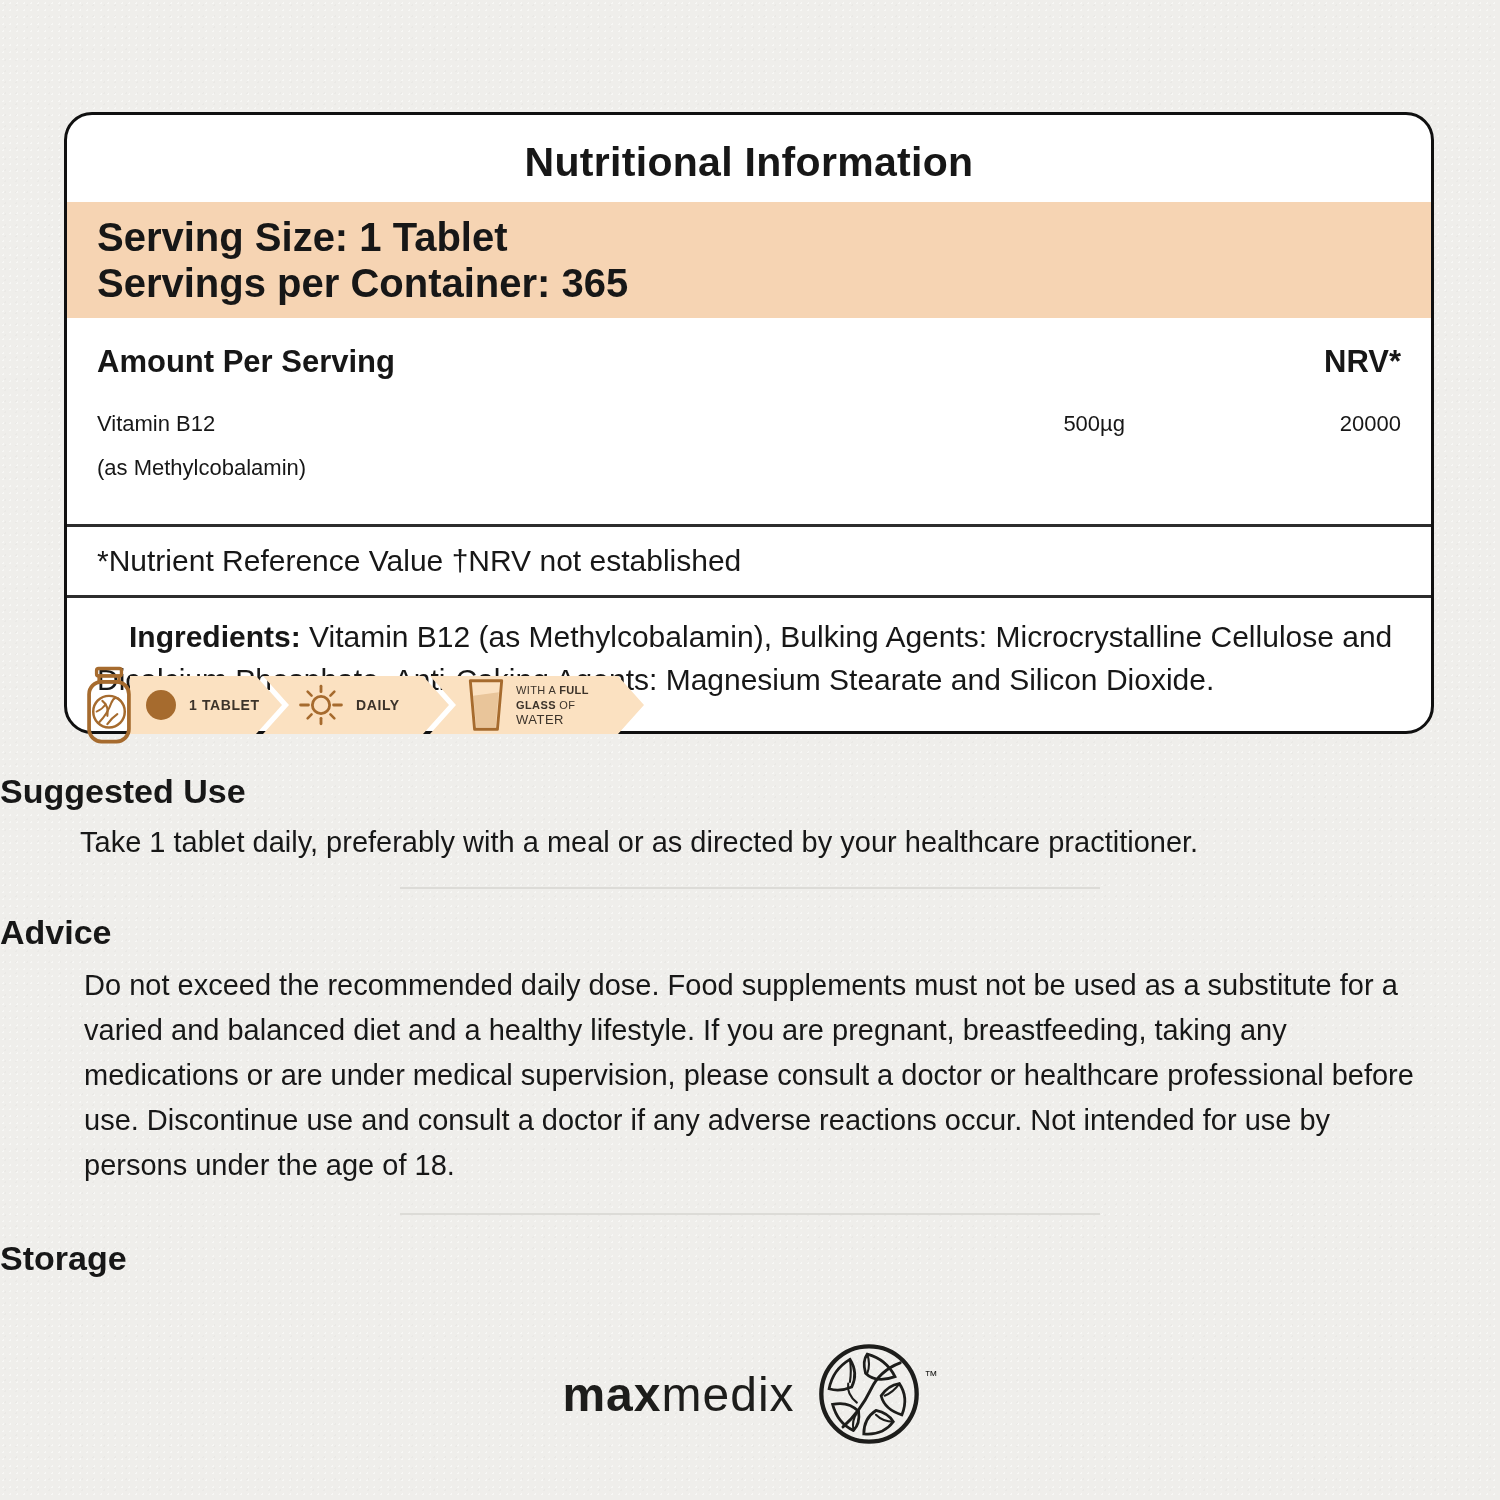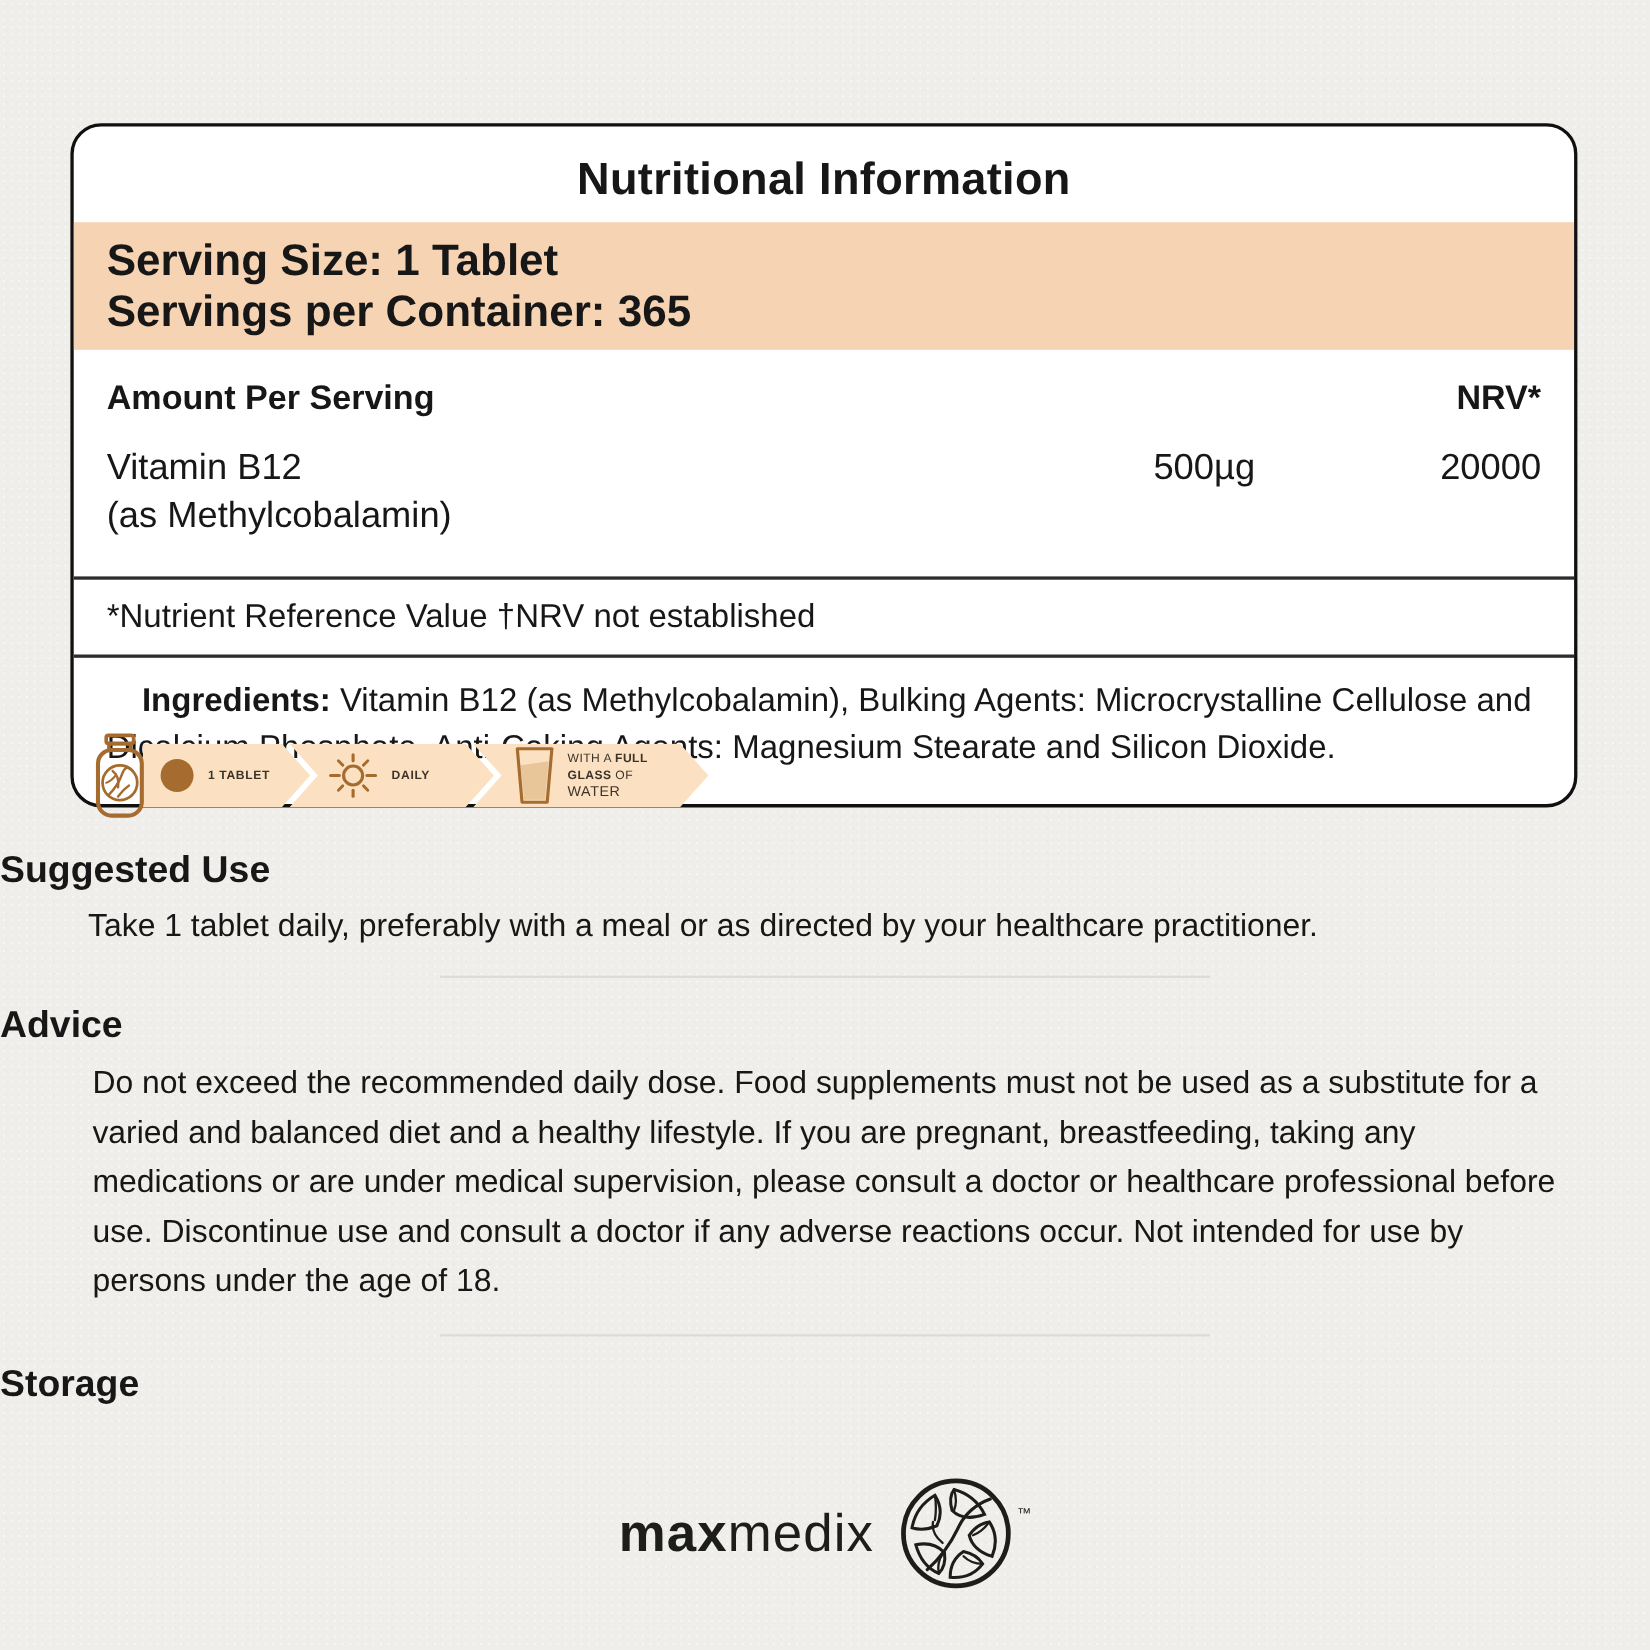--- a/index.html
+++ b/index.html
@@ -27,21 +27,21 @@
   .serving-band{
     background:#f6d4b3;padding:12px 30px;
     font-size:40px;font-weight:700;line-height:46px;
   }
   .amount-header{
     display:flex;justify-content:space-between;align-items:baseline;
     padding:26px 30px 0;font-size:31px;font-weight:700;
   }
   .nutrient-row{
     display:grid;grid-template-columns:1fr 210px 260px;
-    padding:22px 30px 34px;font-size:33px;line-height:44px;
+    padding:22px 30px 34px;font-size:22px;line-height:44px;gap:16px;
   }
   .nutrient-amount{text-align:right;align-self:start;}
   .nutrient-nrv{text-align:right;align-self:start;}
   .card-divider{height:3px;background:#2d2d2d;}
   .footnote{padding:17px 30px;font-size:30px;}
   .ingredients{padding:17px 30px 30px;font-size:30px;line-height:43px;}
   .ingredients b{font-weight:700;margin-left:32px;}
 
   
   .usage-strip{position:absolute;left:84px;top:666px;height:78px;display:flex;align-items:center;}
@@ -54,21 +54,21 @@
     margin-left:-4px;width:136px;padding-left:16px;z-index:2;
     clip-path:polygon(0 0, calc(100% - 26px) 0, 100% 50%, calc(100% - 26px) 100%, 0 100%);
   }
   .band-notch{
     clip-path:polygon(0 0, calc(100% - 26px) 0, 100% 50%, calc(100% - 26px) 100%, 0 100%, 26px 50%);
     padding-left:36px;
   }
   .band-2{margin-left:-19px;width:150px;z-index:1;}
   .band-3{margin-left:-19px;width:178px;z-index:0;}
   .tablet-dot{width:30px;height:30px;border-radius:50%;background:#a66b2e;flex:0 0 auto;}
-  .band-label{font-size:11px;font-weight:700;letter-spacing:.6px;color:#3c332a;margin-left:13px;white-space:nowrap;}
+  .band-label{font-size:14px;font-weight:700;letter-spacing:.6px;color:#3c332a;margin-left:13px;white-space:nowrap;}
   .sun-svg{width:44px;height:44px;flex:0 0 auto;}
   .glass-svg{width:40px;height:56px;flex:0 0 auto;}
   .water-label{margin-left:10px;color:#3c332a;line-height:13px;white-space:nowrap;}
   .water-line{font-size:11px;letter-spacing:.4px;font-weight:400;}
   .water-line b{font-weight:700;}
   .water-big{font-size:13px;font-weight:400;letter-spacing:.5px;line-height:16px;}
 
   
   .sections{position:absolute;left:0;top:772px;width:1500px;text-align:left;}
   .section-heading{font-size:34px;font-weight:700;margin:0 0 11px;}

